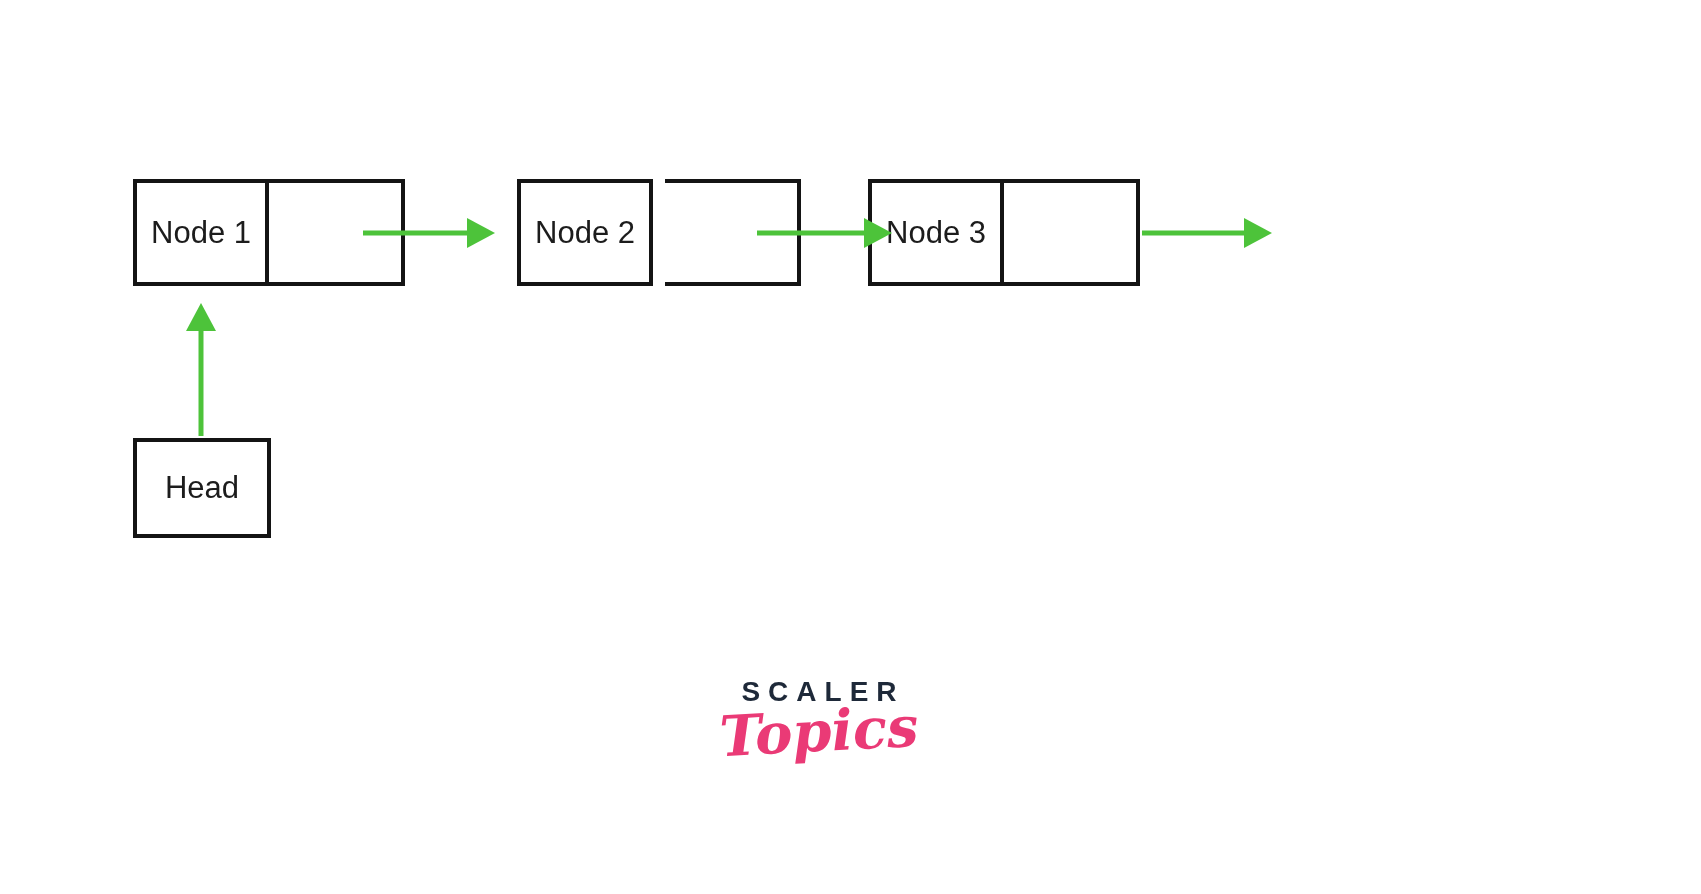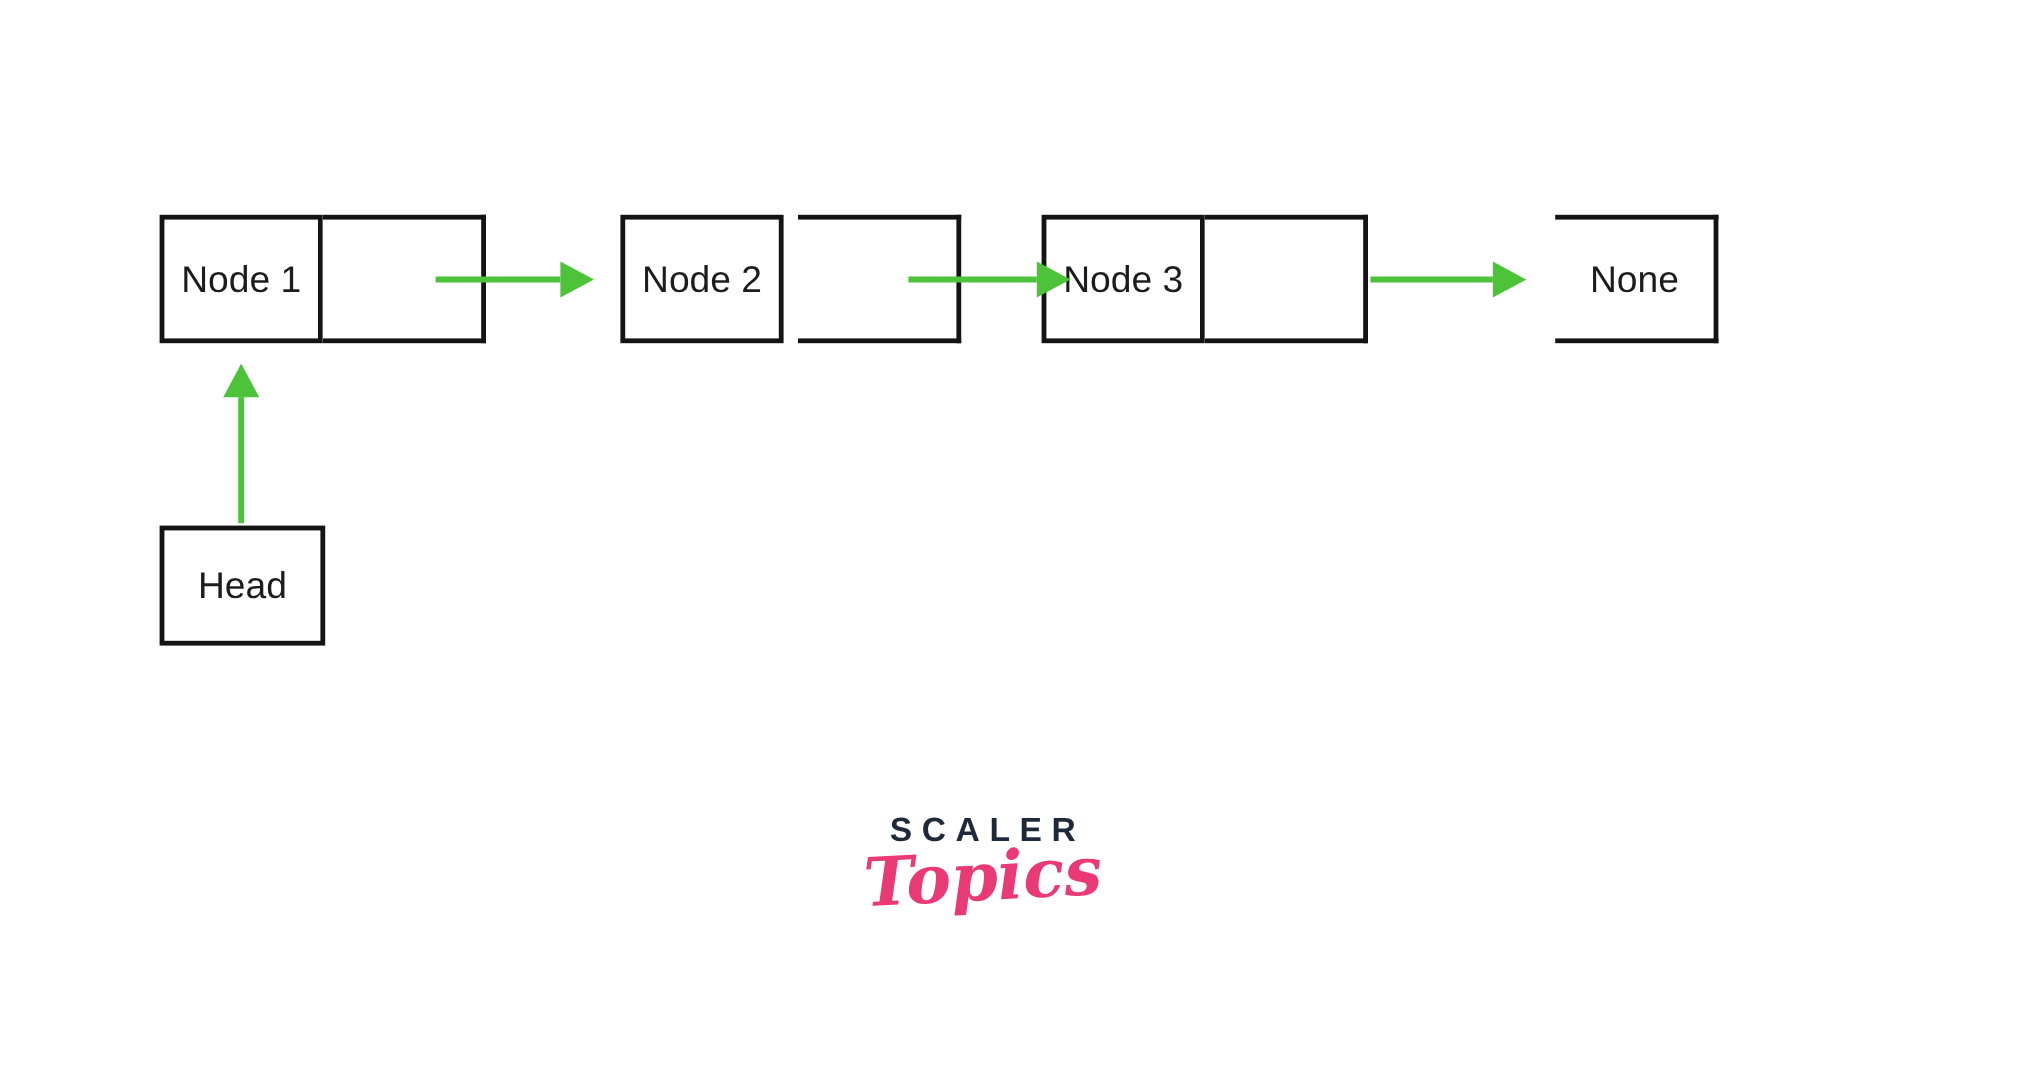--- a/index.html
+++ b/index.html
@@ -133,23 +133,20 @@
   <div class="node" id="node-3">
     <div class="cell data">
       <span>Node 3</span>
     </div>
     <div class="cell pointer">
       <span></span>
     </div>
   </div>
 
   <div class="node" id="node-4">
-    <div class="cell pointer">
-      <span>None</span>
-    </div>
   </div>
 
   <div class="head-box">
     <span>Head</span>
   </div>
 
   <svg class="arrow-layer" viewBox="0 0 1701 894" xmlns="http://www.w3.org/2000/svg">
 
     <g>
       <line class="arrow-line" x1="363" y1="233" x2="467" y2="233"></line>

